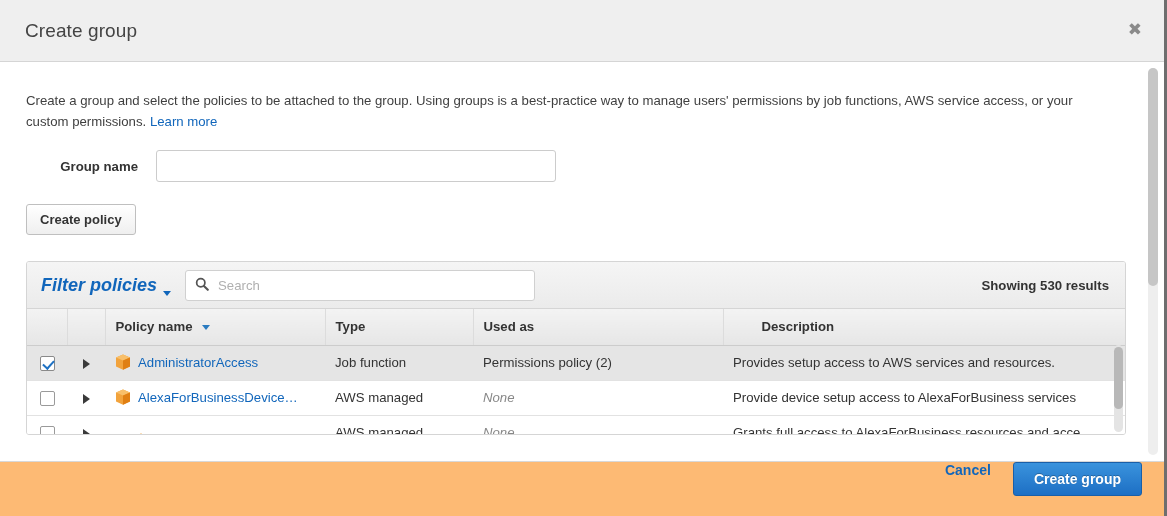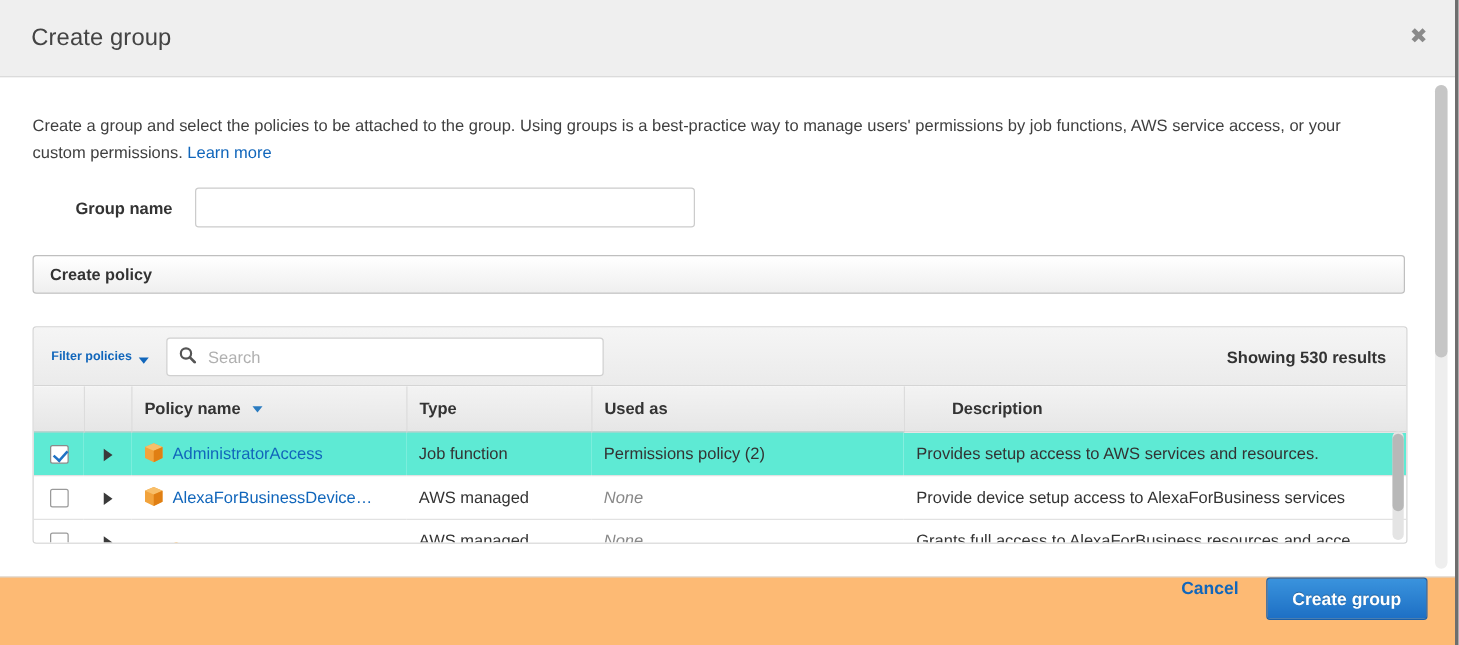--- a/index.html
+++ b/index.html
@@ -92,21 +92,21 @@
     border-radius: 3px;
     padding: 0 8px;
     font-size: 13.2px;
     color: #333;
     font-family: "Liberation Sans", sans-serif;
     outline: none;
     background: #fff;
   }
 
   
-  .btn-row { display: flex; gap: 8px; margin: 0 0 26px 0; flex-direction: column; }
+  .btn-row { display: flex; gap: 8px; margin: 0 0 26px 0; }
   .btn {
     height: 31px;
     padding: 0 13px;
     font-size: 13px;
     font-weight: bold;
     color: #333333;
     background: linear-gradient(to bottom, #ffffff 0%, #efefef 100%);
     border: 1px solid #bfbfbf;
     border-radius: 3px;
     cursor: pointer;
@@ -127,28 +127,29 @@
   }
   .panel-toolbar {
     height: 47px;
     background: linear-gradient(to bottom, #f5f5f5 0%, #ebebeb 100%);
     border-bottom: 1px solid #d5d5d5;
     display: flex;
     align-items: center;
     padding: 0 16px 0 14px;
   }
   .filter-link {
-    font-size: 10px;
+    font-size: 18px;
     font-weight: bold;
     color: #1166bb;
     cursor: pointer;
     display: inline-flex;
     align-items: flex-end;
     gap: 6px;
     margin-right: 14px;
+    font-style: italic;
   }
   .caret-down {
     width: 0; height: 0;
     border-left: 4.5px solid transparent;
     border-right: 4.5px solid transparent;
     border-top: 5px solid #1166bb;
     display: inline-block;
     margin-top: 2px;
   }
   .search-wrap {
@@ -225,21 +226,21 @@
     vertical-align: middle;
   }
 
   table.policies tbody td {
     height: 35px;
     border-bottom: 1px solid #e2e2e2;
     padding: 0 10px;
     color: #333333;
     vertical-align: middle;
   }
-  tr.row-selected td { background: #5eead4; }
+  tr.row-selected td { background: #e5e5e5; }
   tr.row-tall td { height: 50px; vertical-align: top; padding-top: 7px; }
 
   .cell-check, .cell-expand { text-align: center; padding: 0 !important; }
 
   .checkbox {
     width: 15px; height: 15px;
     border: 1px solid #9a9a9a;
     border-radius: 2px;
     background: #fff;
     display: inline-block;

